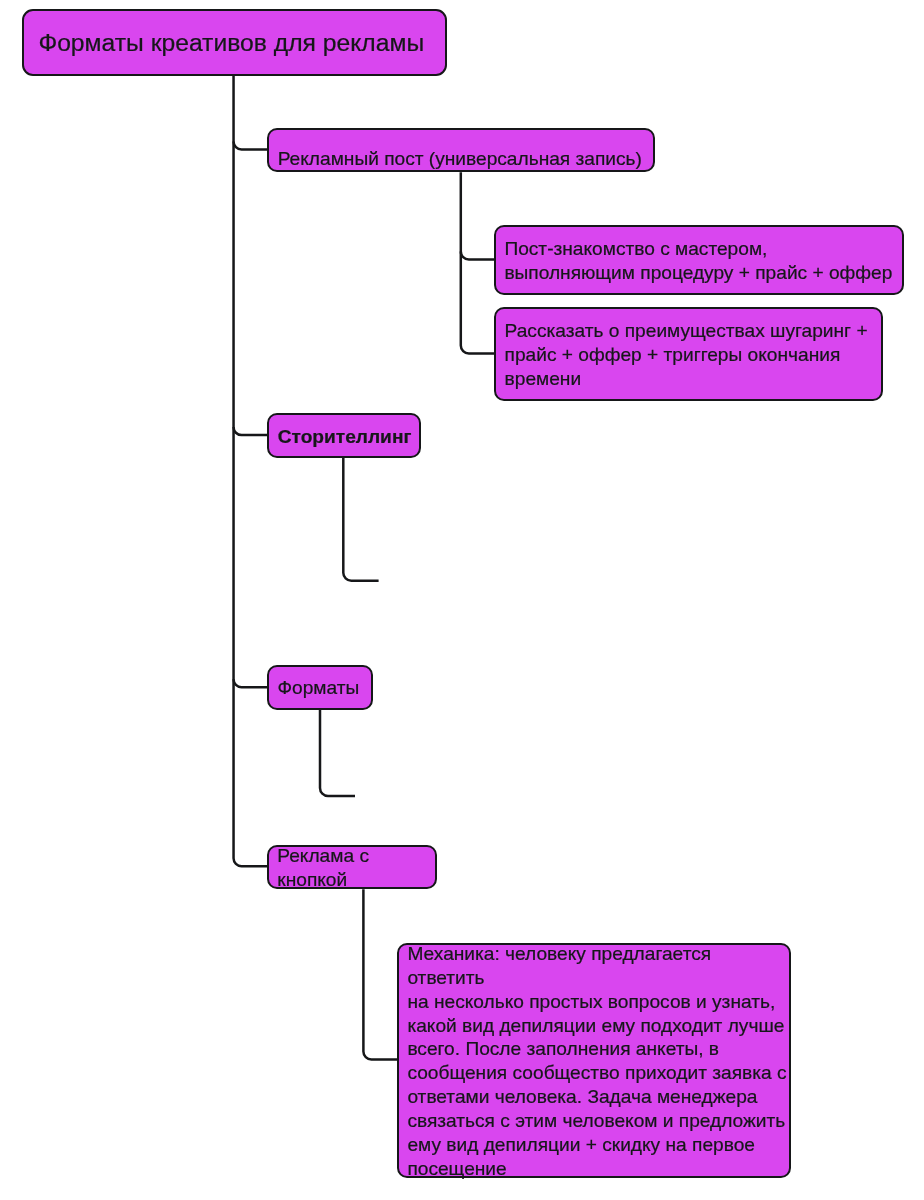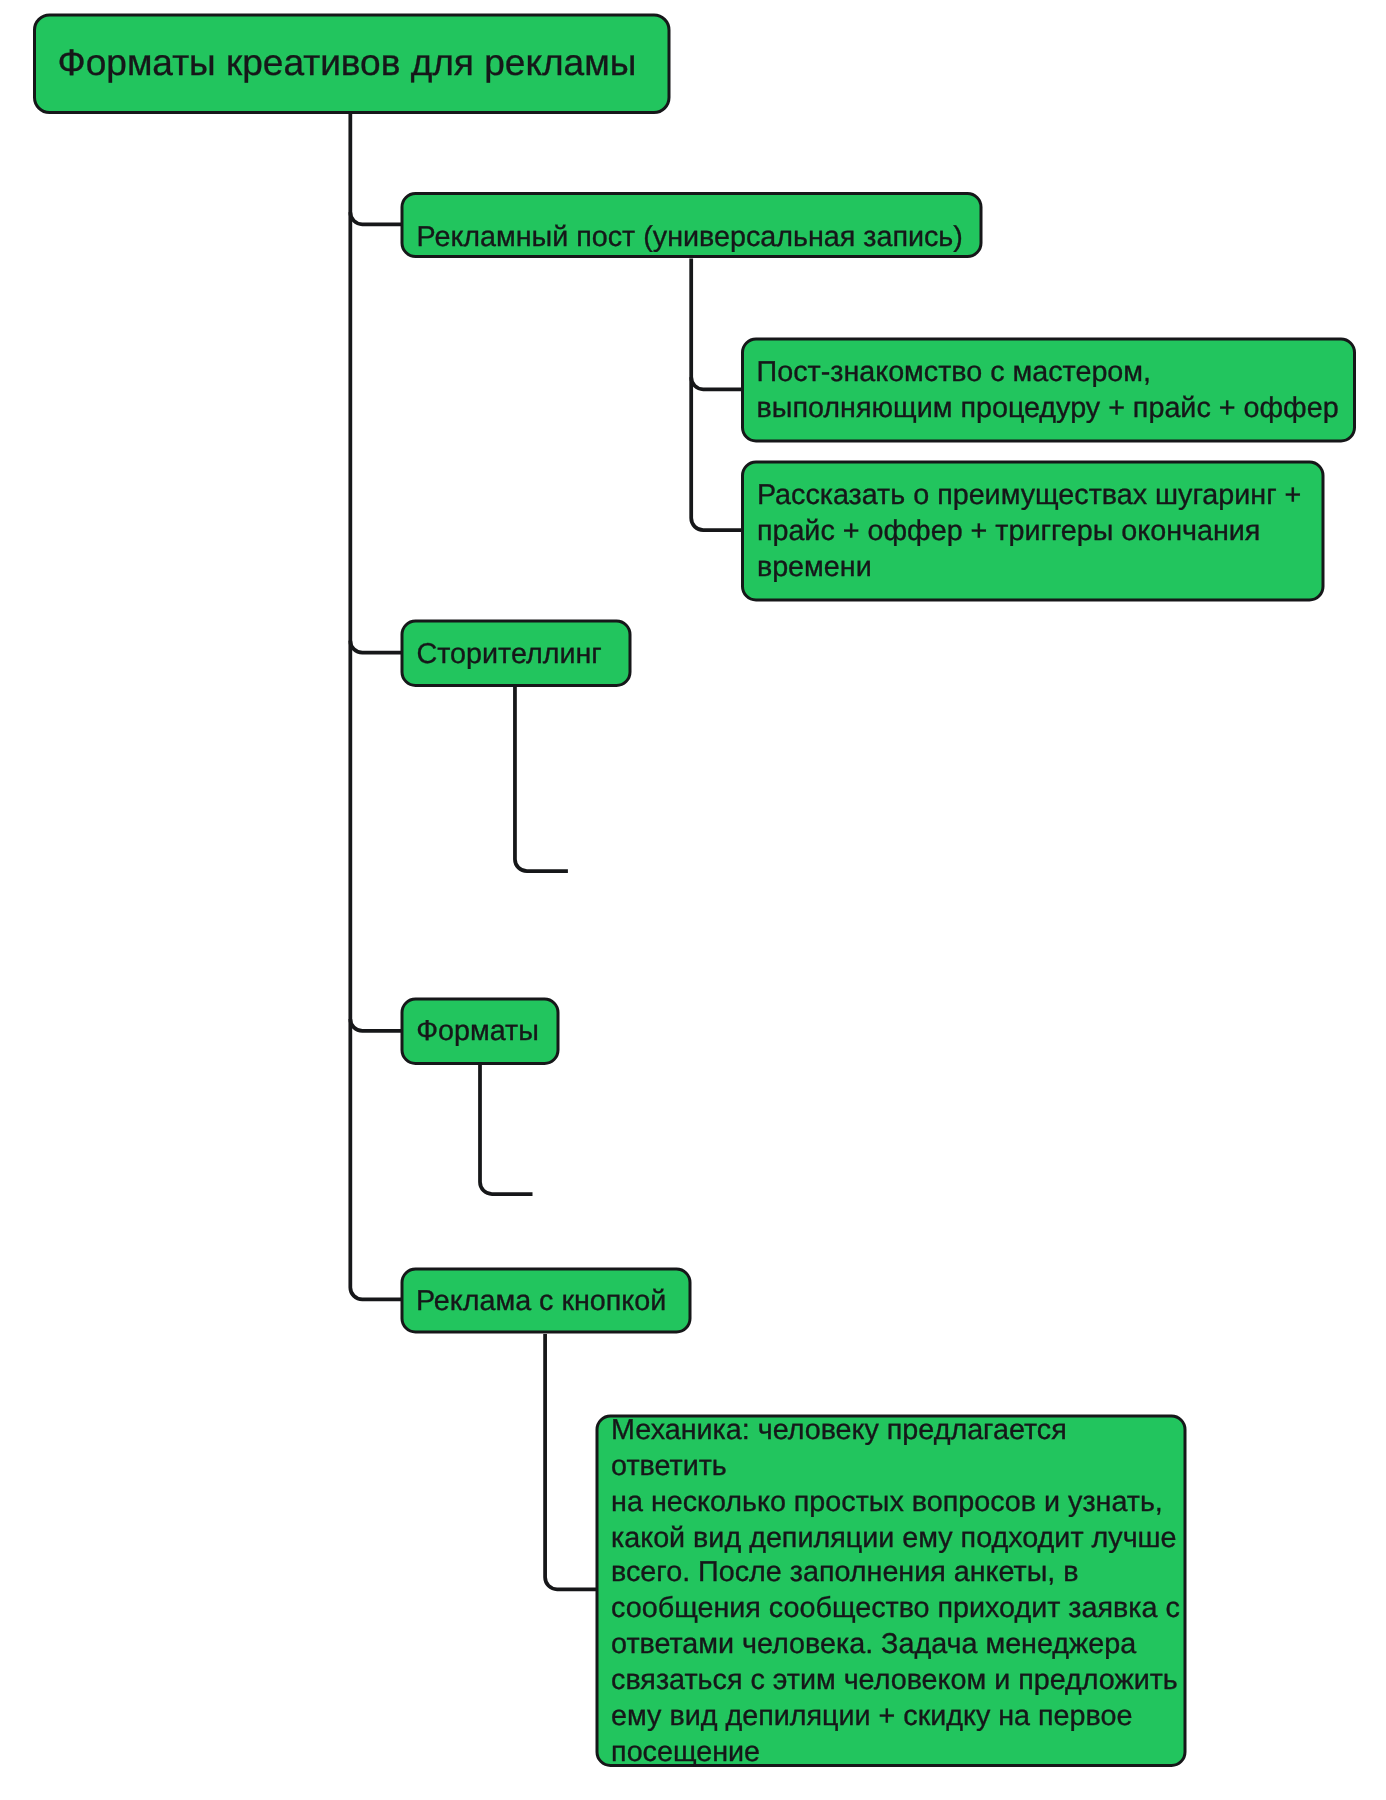--- a/index.html
+++ b/index.html
@@ -25,21 +25,21 @@
     position: absolute;
     left: 0;
     top: 0;
     width: 924px;
     height: 1200px;
     pointer-events: none;
   }
   .node {
     position: absolute;
     box-sizing: border-box;
-    background: #22c55e;
+    background: #d946ef;
     border: 2.5px solid #161719;
     border-radius: 10px;
     display: flex;
     align-items: center;
     padding-left: 8.3px;
   }
   .node .label {
     display: block;
     -webkit-text-stroke: 0.22px #161719;
     transform: translate3d(0, 1.2px, 0);
@@ -87,31 +87,31 @@
     <span class="label">Пост-знакомство с мастером,
 выполняющим процедуру + прайс + оффер</span>
   </div>
 
   <div class="node" style="left:494.3px; top:307.3px; width:388.7px; height:93.3px;">
     <span class="label">Рассказать о преимуществах шугаринг +
 прайс + оффер + триггеры окончания
 времени</span>
   </div>
 
-  <div class="node" style="left:267.4px; top:413.2px; width:153.6px; height:44.7px;">
+  <div class="node" style="left:267.4px; top:413.2px; width:153.6px; height:44.7px;font-weight:bold;">
     <span class="label">Сторителлинг</span>
   </div>
 
 
   <div class="node" style="left:267.2px; top:665px; width:106.1px; height:44.7px;">
     <span class="label">Форматы</span>
   </div>
 
 
-  <div class="node" style="left:267px; top:844.8px; width:194px; height:44.5px;">
+  <div class="node" style="left:267px; top:844.8px; width:170px; height:44.5px;">
     <span class="label">Реклама с кнопкой</span>
   </div>
 
   <div class="node" style="left:397.1px; top:942.5px; width:394px; height:235.7px;">
     <span class="label">Механика: человеку предлагается ответить
 на несколько простых вопросов и узнать,
 какой вид депиляции ему подходит лучше
 всего. После заполнения анкеты, в
 сообщения сообщество приходит заявка с
 ответами человека. Задача менеджера

